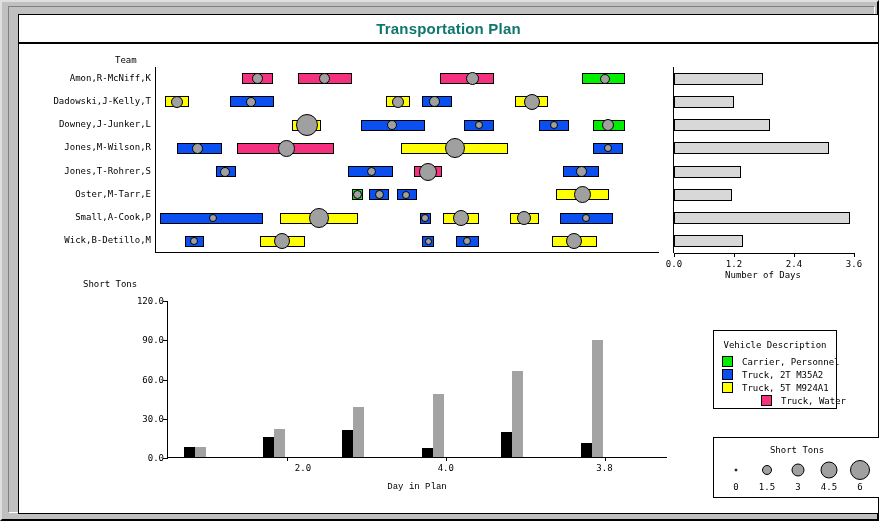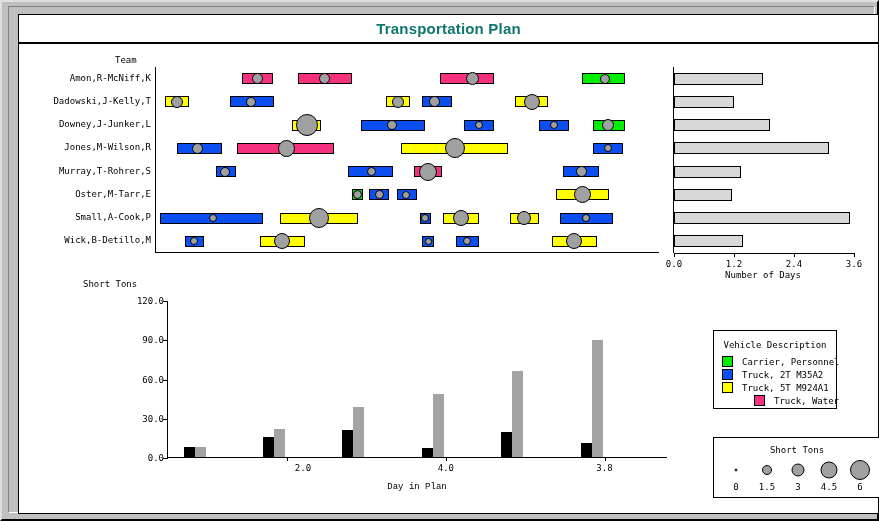--- a/index.html
+++ b/index.html
@@ -105,21 +105,21 @@
           <span class="title-text">Transportation Plan</span>
         </div>
 
         <div id="gantt-wrap">
           <span class="mono axis-label" style="left:96px;top:11px;">Team</span>
           <div id="gantt-labels">
               <span class="team-label" style="top: 28.625px; right: 729px;">Amon,R-McNiff,K</span>
               <span class="team-label" style="top: 51.875px; right: 729px;">Dadowski,J-Kelly,T</span>
               <span class="team-label" style="top: 75.125px; right: 729px;">Downey,J-Junker,L</span>
               <span class="team-label" style="top: 98.375px; right: 729px;">Jones,M-Wilson,R</span>
-              <span class="team-label" style="top: 121.625px; right: 729px;">Murray,T-Rohrer,S</span>
+              <span class="team-label" style="top: 121.625px; right: 729px;">Jones,T-Rohrer,S</span>
               <span class="team-label" style="top: 144.875px; right: 729px;">Oster,M-Tarr,E</span>
               <span class="team-label" style="top: 168.125px; right: 729px;">Small,A-Cook,P</span>
               <span class="team-label" style="top: 191.375px; right: 729px;">Wick,B-Detillo,M</span>
             </div>
           <div id="gantt-plot">
               <div class="gbar" style="left: 86px; width: 31px; height: 11px; top: 6.125px; background: rgb(245, 48, 126);"></div>
               <div class="gdot" style="width: 11px; height: 11px; left: 95.5px; top: 6.125px;"></div>
               <div class="gbar" style="left: 142px; width: 54px; height: 11px; top: 6.125px; background: rgb(245, 48, 126);"></div>
               <div class="gdot" style="width: 11px; height: 11px; left: 162.5px; top: 6.125px;"></div>
               <div class="gbar" style="left: 284px; width: 54px; height: 11px; top: 6.125px; background: rgb(245, 48, 126);"></div>
@@ -261,21 +261,21 @@
                 <span class="legend-text">Carrier, Personnel</span>
               </div>
               <div class="legend-row" style="left: 8px; top: 38px; justify-content: space-between;">
                 <span class="legend-swatch" style="background: rgb(11, 79, 240);"></span>
                 <span class="legend-text">Truck, 2T M35A2</span>
               </div>
               <div class="legend-row" style="left: 8px; top: 51px;">
                 <span class="legend-swatch" style="background: rgb(255, 255, 0);"></span>
                 <span class="legend-text">Truck, 5T M924A1</span>
               </div>
-              <div class="legend-row" style="left: 8px; top: 64px; padding-left: 32px;">
+              <div class="legend-row" style="left: 15px; top: 64px; padding-left: 32px;">
                 <span class="legend-swatch" style="background: rgb(245, 48, 126);"></span>
                 <span class="legend-text">Truck, Water</span>
               </div>
             </div>
         </div>
 
         <div class="legend-box" id="legend-tons">
           <span class="legend-title" style="top:7px;">Short Tons</span>
           <div id="legend-tons-items">
               <div class="size-dot" style="width: 3px; height: 3px; left: 22px; top: 32px;"></div>

